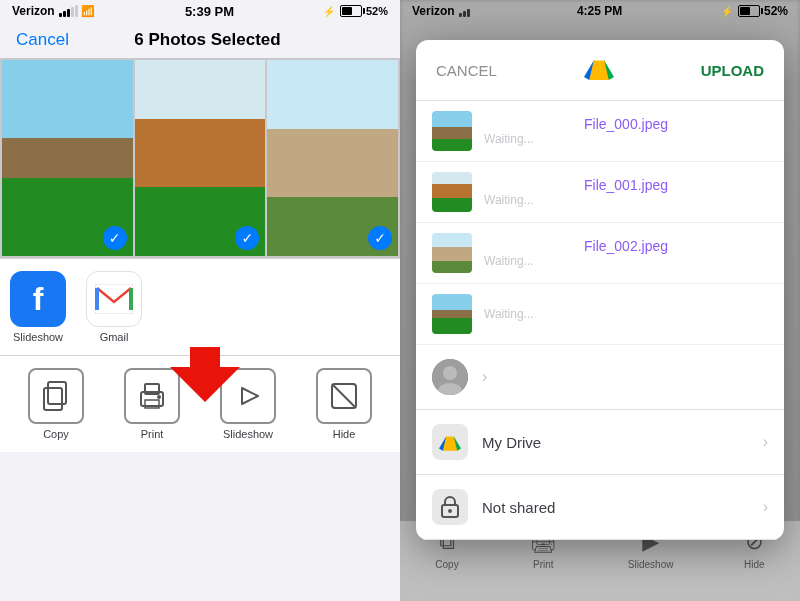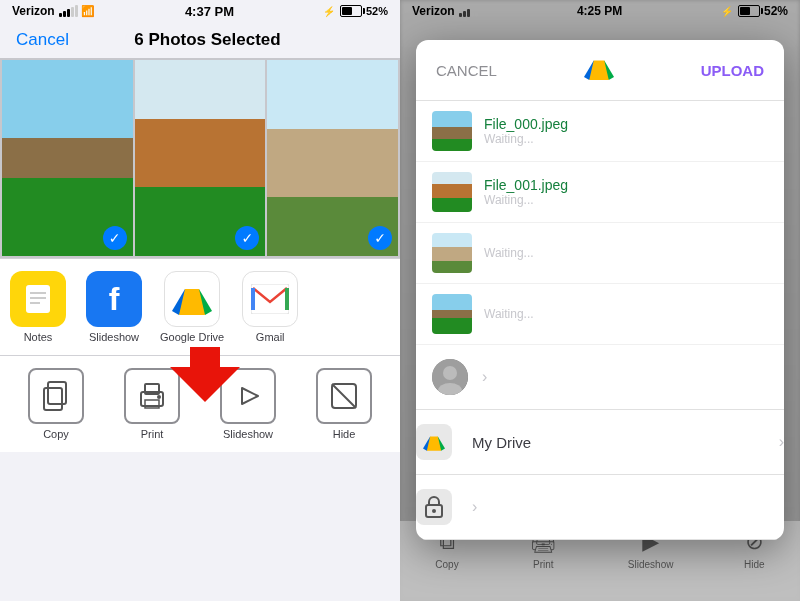--- a/index.html
+++ b/index.html
@@ -204,21 +204,21 @@
       border-bottom: 1px solid #e0e0e0;
     }
     .sheet-cancel {
       font-size: 15px;
       color: #8e8e93;
       font-weight: 500;
       cursor: pointer;
     }
     .sheet-upload {
       font-size: 15px;
-      color: #8b5cf6;
+      color: #15803d;
       font-weight: 600;
       cursor: pointer;
     }
 
     .file-list {
       padding: 0;
     }
     .file-row {
       display: flex;
       align-items: center;
@@ -227,30 +227,30 @@
       gap: 12px;
     }
     .file-thumb {
       width: 40px;
       height: 40px;
       border-radius: 4px;
       background: linear-gradient(180deg, #87ceeb 0%, #87ceeb 40%, #8b6f47 40%, #8b6f47 70%, #228b22 70%);
       flex-shrink: 0;
     }
     .file-info { flex: 1; }
-    .file-name { font-size: 14px; color: #15803d; }
+    .file-name { font-size: 14px; color: #8b5cf6; text-align: center; }
     .file-status { font-size: 12px; color: #c7c7cc; }
 
     .location-section { padding: 0; }
     .location-row {
       display: flex;
       align-items: center;
-      padding: 14px 0;
+      padding: 14px 16px;
       border-bottom: 1px solid #e0e0e0;
-      gap: 20px;
+      gap: 14px;
       cursor: pointer;
     }
     .loc-icon-box {
       width: 36px;
       height: 36px;
       background: #e8e8e8;
       border-radius: 8px;
       display: flex;
       align-items: center;
       justify-content: center;
@@ -344,21 +344,21 @@
       <div class="signal-bars">
         <div class="bar" style="height:4px"></div>
         <div class="bar" style="height:6px"></div>
         <div class="bar" style="height:8px"></div>
         <div class="bar" style="height:10px; background:#ccc"></div>
         <div class="bar" style="height:12px; background:#ccc"></div>
       </div>
 
       <span style="font-size:11px">📶</span>
     </div>
-    <div class="status-bar-center">4:37 PM</div>
+    <div class="status-bar-center">5:39 PM</div>
     <div class="status-bar-right">
       <span style="font-size:10px">⚡</span>
       <div class="battery-icon">
         <div class="battery-fill"></div>
       </div>
       <span>52%</span>
     </div>
   </div>
 
   <div class="nav-bar">
@@ -374,48 +374,26 @@
     <div class="photo-cell photo-2">
       <div class="check-badge">✓</div>
     </div>
     <div class="photo-cell photo-3">
       <div class="check-badge">✓</div>
     </div>
   </div>
 
   <div class="share-bar">
 
-    <div class="share-app">
-      <div class="app-icon notes">
-        <svg width="32" height="32" viewBox="0 0 32 32">
-          <rect x="4" y="2" width="24" height="28" rx="3" fill="#fff"></rect>
-          <line x1="8" y1="10" x2="24" y2="10" stroke="#ccc" stroke-width="2"></line>
-          <line x1="8" y1="15" x2="24" y2="15" stroke="#ccc" stroke-width="2"></line>
-          <line x1="8" y1="20" x2="18" y2="20" stroke="#ccc" stroke-width="2"></line>
-        </svg>
-      </div>
-      <span class="app-label">Notes</span>
-    </div>
 
     <div class="share-app">
       <div class="app-icon facebook" style="color:white; font-size:32px; font-weight:900;">f</div>
       <span class="app-label">Slideshow</span>
     </div>
 
-    <div class="share-app" style="position:relative;">
-      <div class="app-icon gdrive">
-        <svg class="gdrive-tri" viewBox="0 0 40 36">
-          <polygon points="20,2 38,34 2,34" fill="none"></polygon>
-          <polygon points="0,30 13,8 20,20 7,34" fill="#0066da"></polygon>
-          <polygon points="40,30 27,8 20,20 33,34" fill="#00ac47"></polygon>
-          <polygon points="13,8 27,8 33,34 7,34" fill="#ffba00"></polygon>
-        </svg>
-      </div>
-      <span class="app-label">Google Drive</span>
-    </div>
 
     <div class="share-app">
       <div class="app-icon gmail">
         <svg width="38" height="30" viewBox="0 0 38 30">
           <rect x="0" y="0" width="38" height="30" rx="2" fill="#fff" stroke="#ddd" stroke-width="1"></rect>
           <path d="M2,4 L19,18 L36,4" fill="none" stroke="#ea4335" stroke-width="2.5"></path>
           <rect x="0" y="4" width="4" height="22" fill="#4285f4"></rect>
           <rect x="34" y="4" width="4" height="22" fill="#34a853"></rect>
           <path d="M2,4 L2,26 L36,26 L36,4 L19,18 Z" fill="none" stroke="none"></path>
         </svg>
@@ -525,20 +503,21 @@
       <div class="file-row">
         <div class="file-thumb" style="background:linear-gradient(180deg,#d4e8f0 0%,#d4e8f0 30%,#b87333 30%,#b87333 65%,#228b22 65%)"></div>
         <div class="file-info">
           <div class="file-name">File_001.jpeg</div>
           <div class="file-status">Waiting...</div>
         </div>
       </div>
       <div class="file-row">
         <div class="file-thumb" style="background:linear-gradient(180deg,#c9e8f5 0%,#c9e8f5 35%,#c0a882 35%,#c0a882 70%,#5a8a3a 70%)"></div>
         <div class="file-info">
+          <div class="file-name">File_002.jpeg</div>
           <div class="file-status">Waiting...</div>
         </div>
       </div>
       <div class="file-row">
         <div class="file-thumb" style="background:linear-gradient(180deg,#87ceeb 0%,#87ceeb 40%,#8b6f47 40%,#8b6f47 60%,#228b22 60%)"></div>
         <div class="file-info">
           <div class="file-status">Waiting...</div>
         </div>
       </div>
     </div>
@@ -567,20 +546,21 @@
         <span class="loc-chevron">›</span>
       </div>
       <div class="location-row">
         <div class="loc-icon-box">
           <svg width="20" height="22" viewBox="0 0 20 22">
             <rect x="2" y="9" width="16" height="12" rx="2" fill="none" stroke="#555" stroke-width="2"></rect>
             <path d="M5,9 V6 A5,5 0 0,1 15,6 V9" fill="none" stroke="#555" stroke-width="2"></path>
             <circle cx="10" cy="15" r="2" fill="#555"></circle>
           </svg>
         </div>
+        <span class="loc-text">Not shared</span>
         <span class="loc-chevron">›</span>
       </div>
     </div>
   </div>
 
   <div class="right-bottom-bar">
     <div class="rb-item">
       <span class="rb-icon">⧉</span>
       <span class="rb-label">Copy</span>
     </div>

